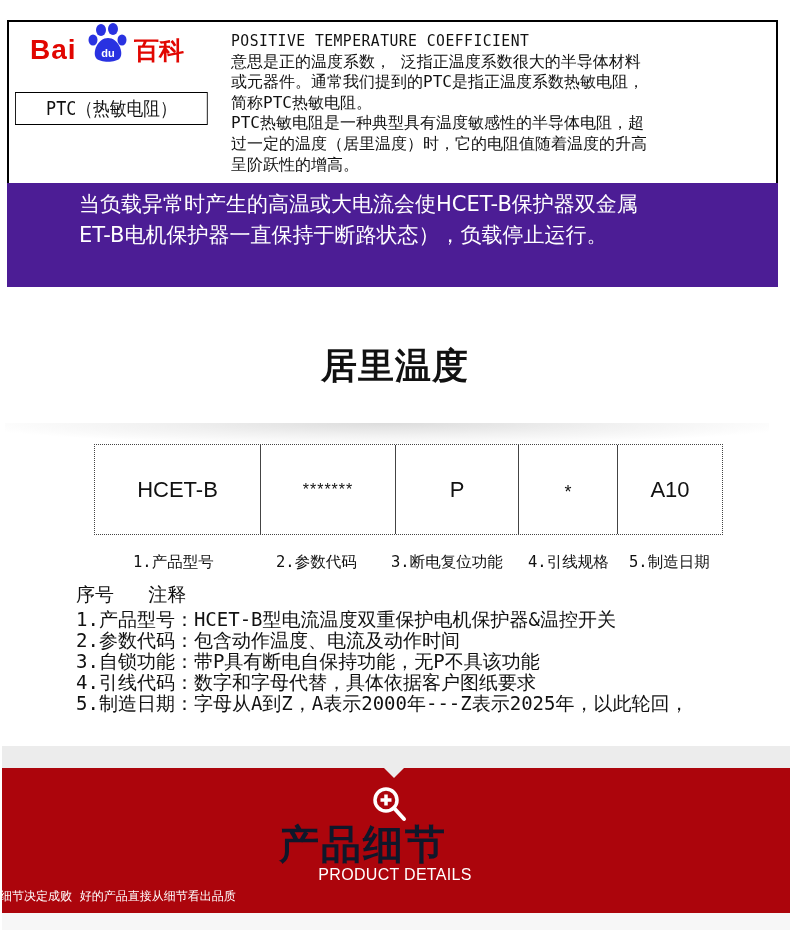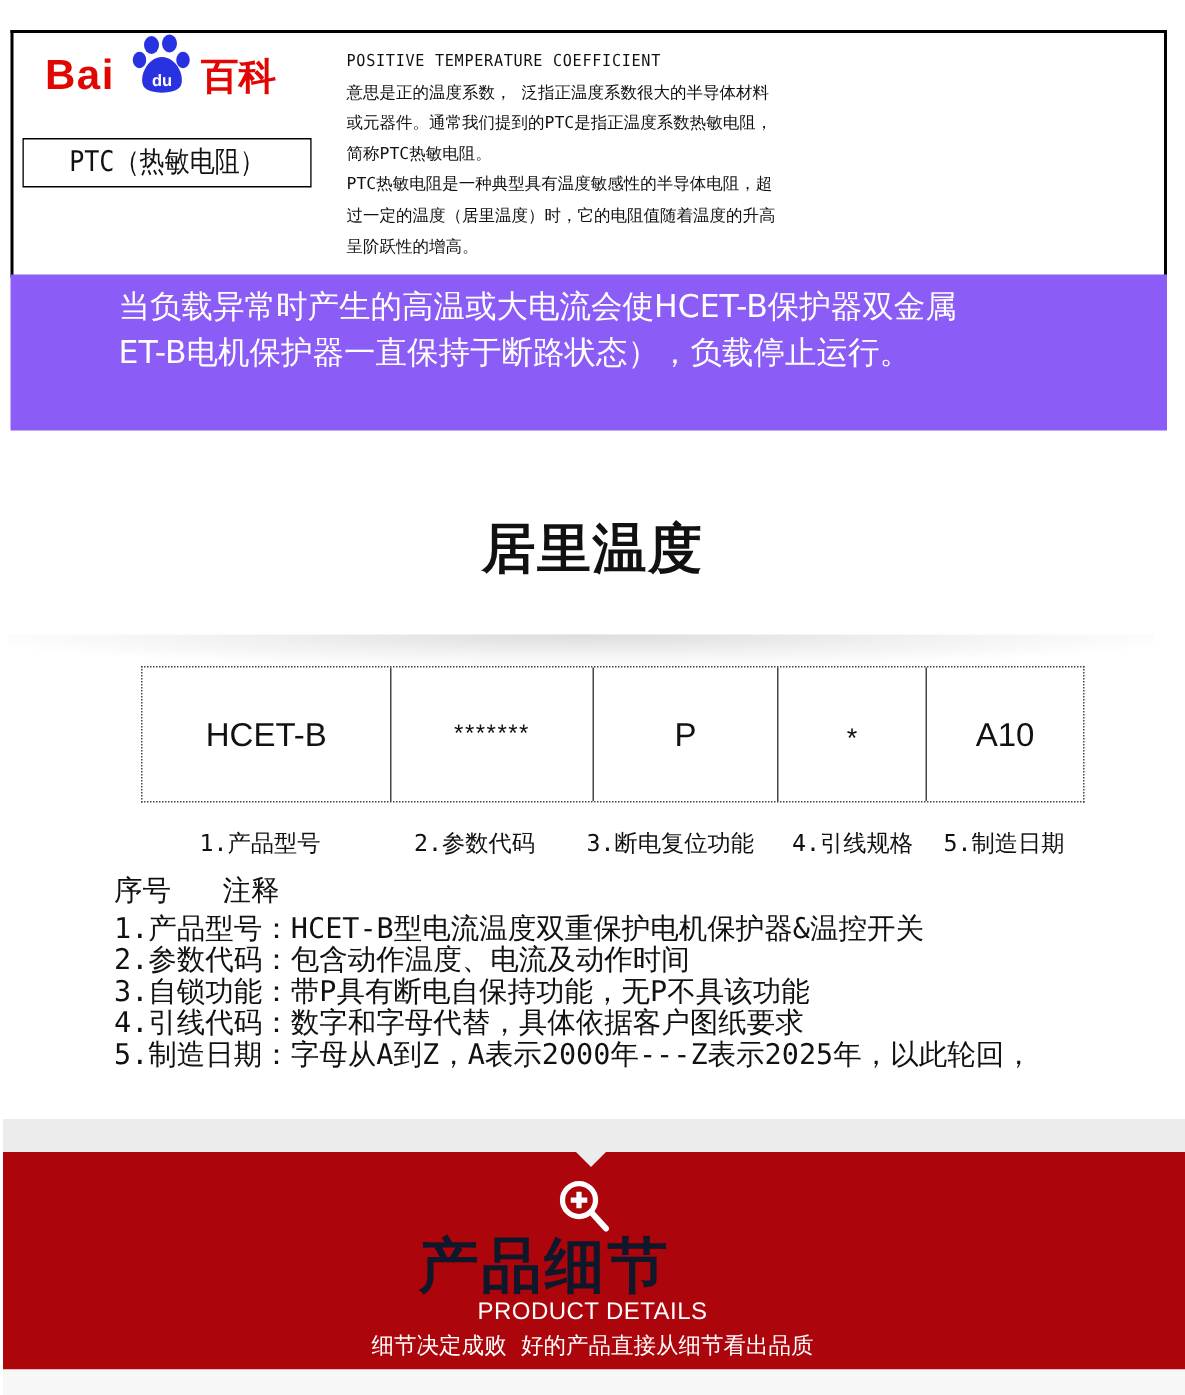--- a/index.html
+++ b/index.html
@@ -31,29 +31,29 @@
   .ptc-label {
     left: 15px; top: 92px; width: 193px; height: 33px;
     border: 1px solid #000; box-sizing: border-box;
     font-family: "DejaVu Sans Mono", monospace; font-size: 19px;
     line-height: 31px; text-align: center; color: #111;
     transform: scaleX(0.88); transform-origin: left center;
     width: 219px;
   }
   .def-text {
     left: 231px; top: 31px; width: 520px;
-    font-family: "DejaVu Sans Mono", monospace; font-size: 11px;
+    font-family: "DejaVu Sans Mono", monospace; font-size: 16px;
     line-height: 20.6px; color: #111;
   }
   .def-text div { white-space: nowrap; }
   .def-text .en { transform: scaleX(0.92); transform-origin: left; letter-spacing: 0.5px; }
 
   
   .black-band {
-    left: 7px; top: 183px; width: 771px; height: 104px; background: #8b5cf6;
+    left: 7px; top: 183px; width: 771px; height: 104px; background: #4c1d95;
   }
   .black-band .txt {
     position: absolute; left: 72px; top: 6px; width: 660px;
     color: #fff; font-family: "DejaVu Sans", sans-serif; font-size: 21px;
     line-height: 30.5px;
   }
   .black-band .txt div { white-space: nowrap; }
 
   
   .section-title {
@@ -107,22 +107,22 @@
   .red-title {
     left: 0; top: 822px; width: 726px; text-align: center; color: #0f172a;
     font-family: "DejaVu Sans", sans-serif; font-weight: bold; font-size: 40px;
     letter-spacing: 2px; line-height: 44px;
   }
   .red-en {
     left: 0; top: 866px; width: 790px; text-align: center; color: #fff;
     font-family: "Liberation Sans", sans-serif; font-size: 16px; letter-spacing: 0.3px;
   }
   .red-sub {
-    left: 0; top: 888px; width: 790px; text-align: center; color: #fff;
-    font-family: "DejaVu Sans", sans-serif; font-size: 15px;
+    left: 0; top: 888px; width: 790px; color: #fff;
+    font-family: "DejaVu Sans", sans-serif; font-size: 12px;
   }
   .bottom-band { left: 2px; top: 913px; width: 788px; height: 17px; background: #f7f7f7; }
 </style>
 </head>
 <body>
 
 <div class="abs def-box"></div>
 
 <div class="abs logo">
   <span class="bai">Bai</span>

